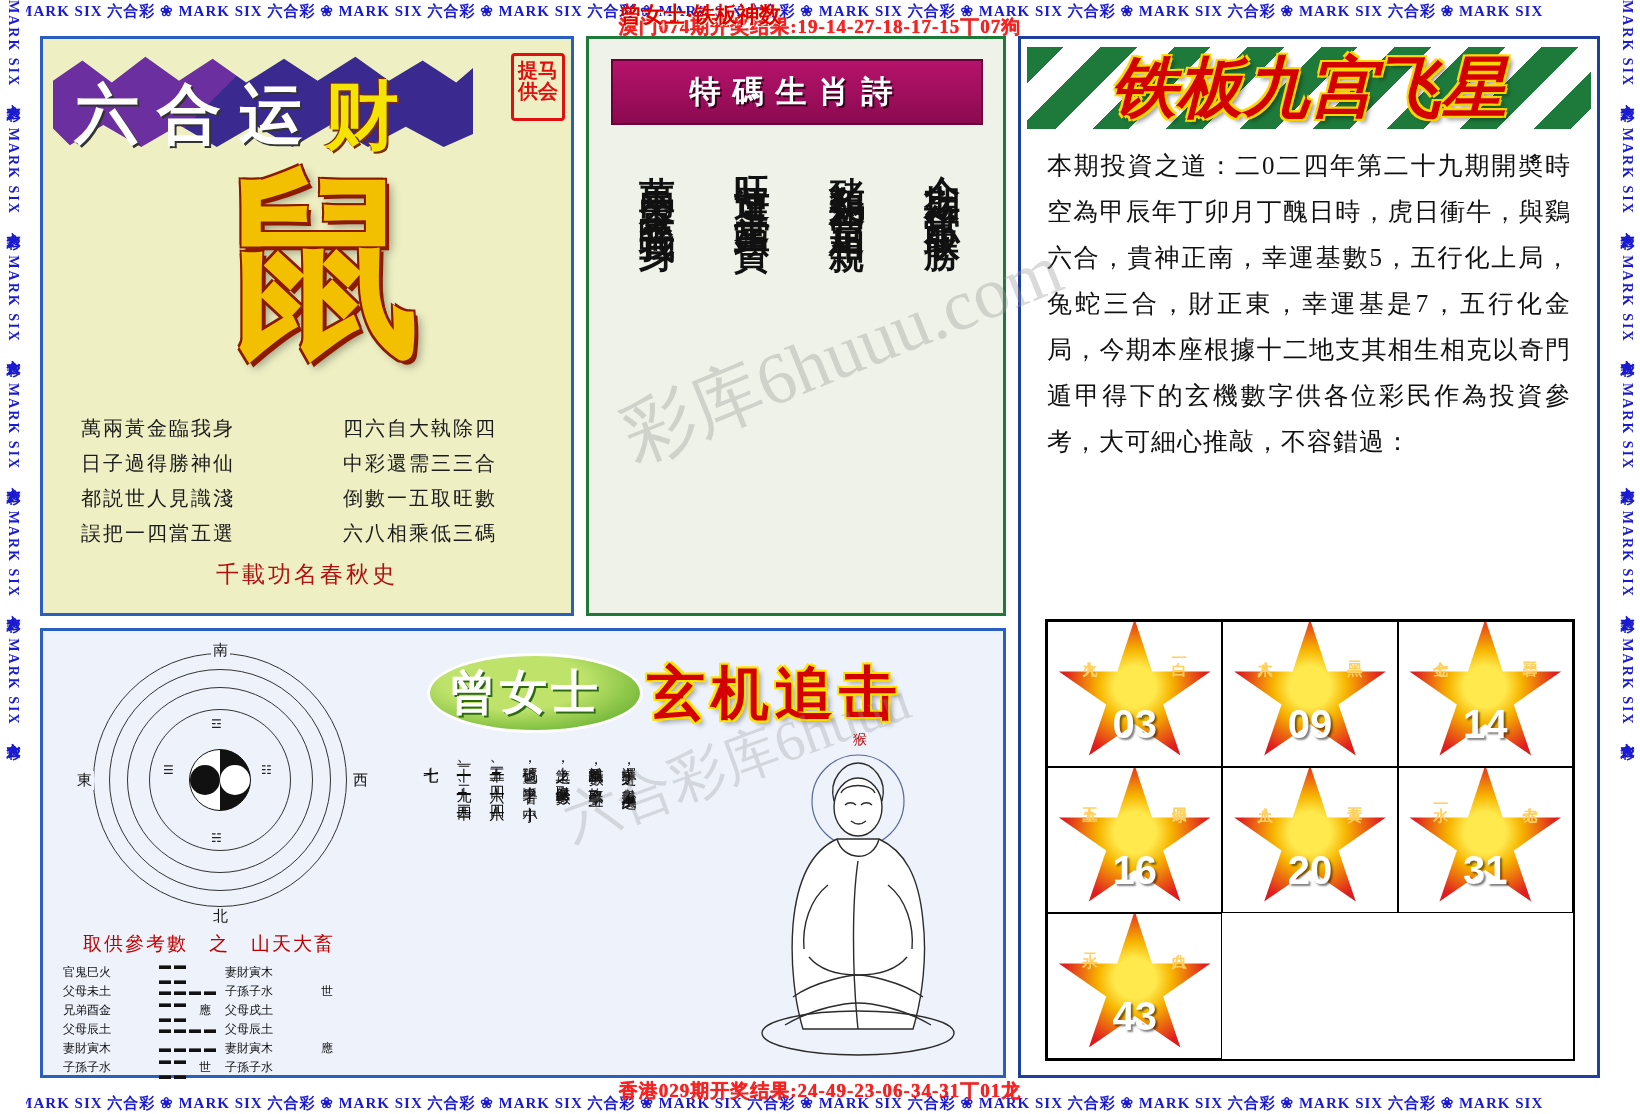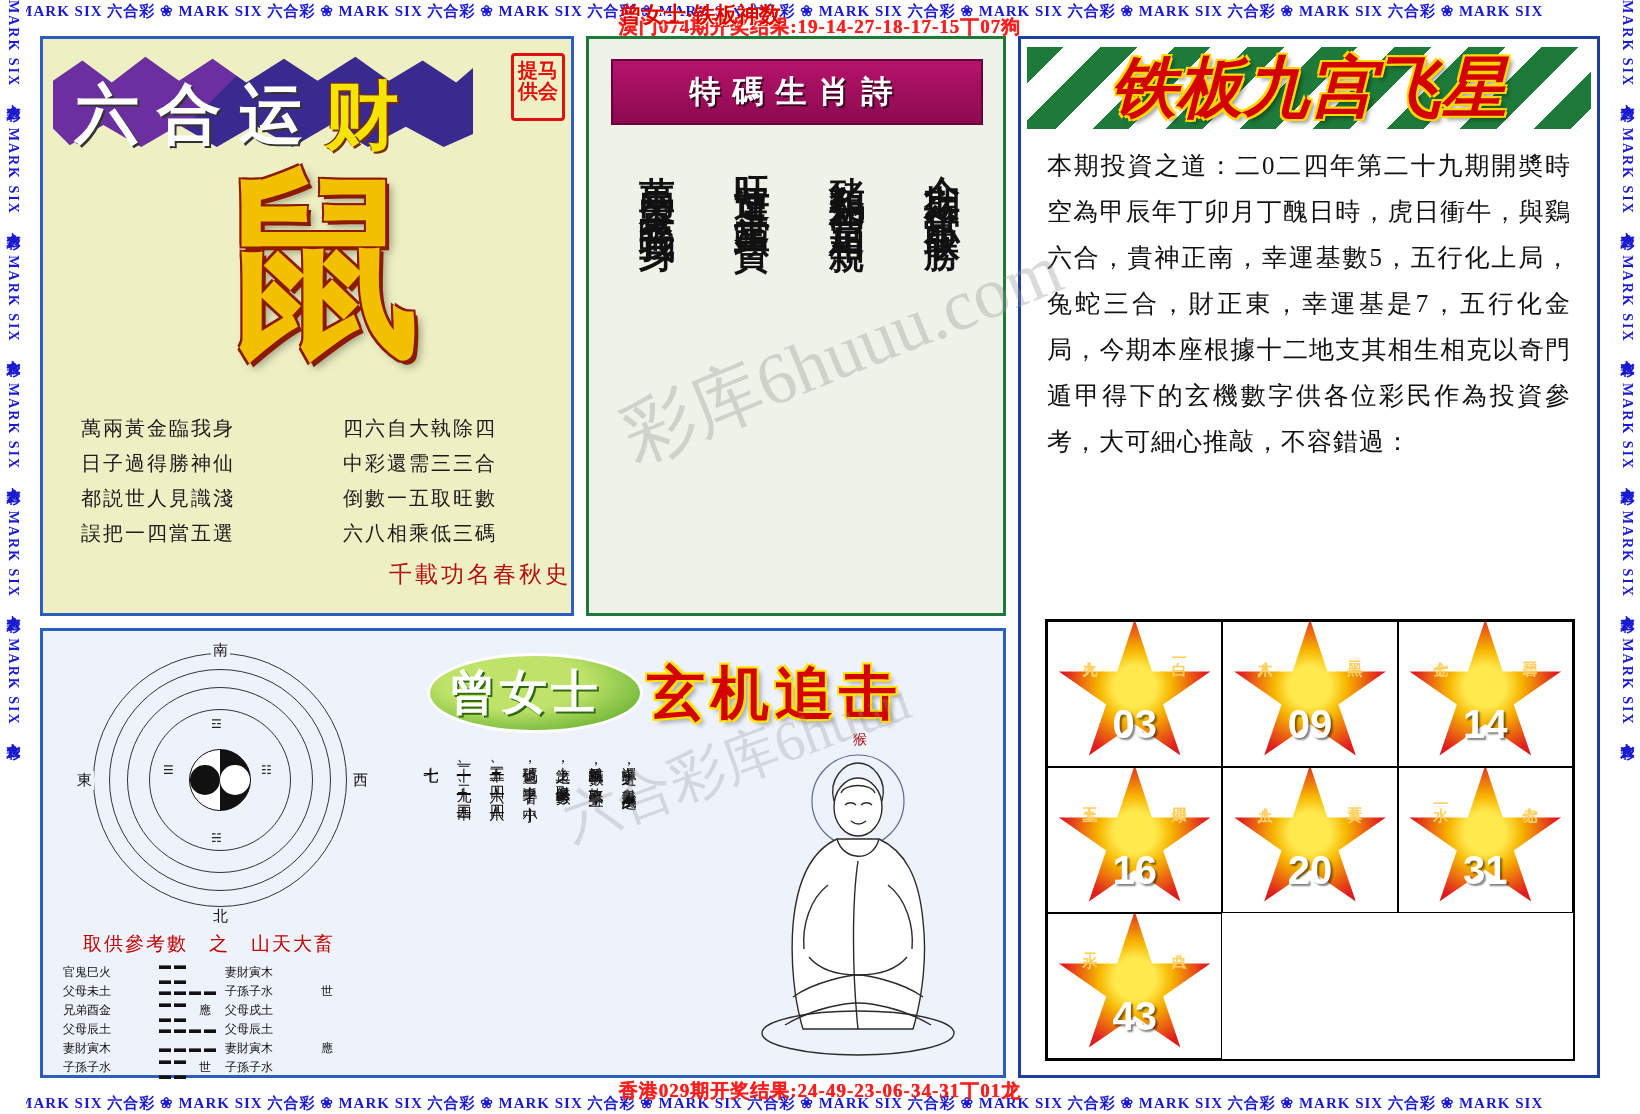--- a/index.html
+++ b/index.html
@@ -77,21 +77,21 @@
       4px 4px 0 #8b1a00, -2px -2px 0 #8b1a00, 2px -2px 0 #8b1a00, -2px 2px 0 #8b1a00,
       6px 6px 10px rgba(0,0,0,.35);
   }
   .p1-verse{
     position:absolute;top:372px;font-family:"Liberation Serif",serif;
     font-size:20px;color:#1b1b1b;line-height:35px;letter-spacing:2px;
   }
   .p1-verse.left{left:38px;}
   .p1-verse.right{left:300px;}
   .p1-foot{
-    position:absolute;left:0;top:520px;width:100%;text-align:right;
+    position:absolute;left:0;top:520px;width:100%;text-align:center;
     font-family:"Liberation Serif",serif;font-size:23px;color:#b01010;
     letter-spacing:3px;
   }
 
   
   .p2{
     position:absolute;left:560px;top:14px;width:420px;height:580px;
     background:#eef2e8;border:3px solid #1f7a3a;box-sizing:border-box;
   }
   .p2-banner{

